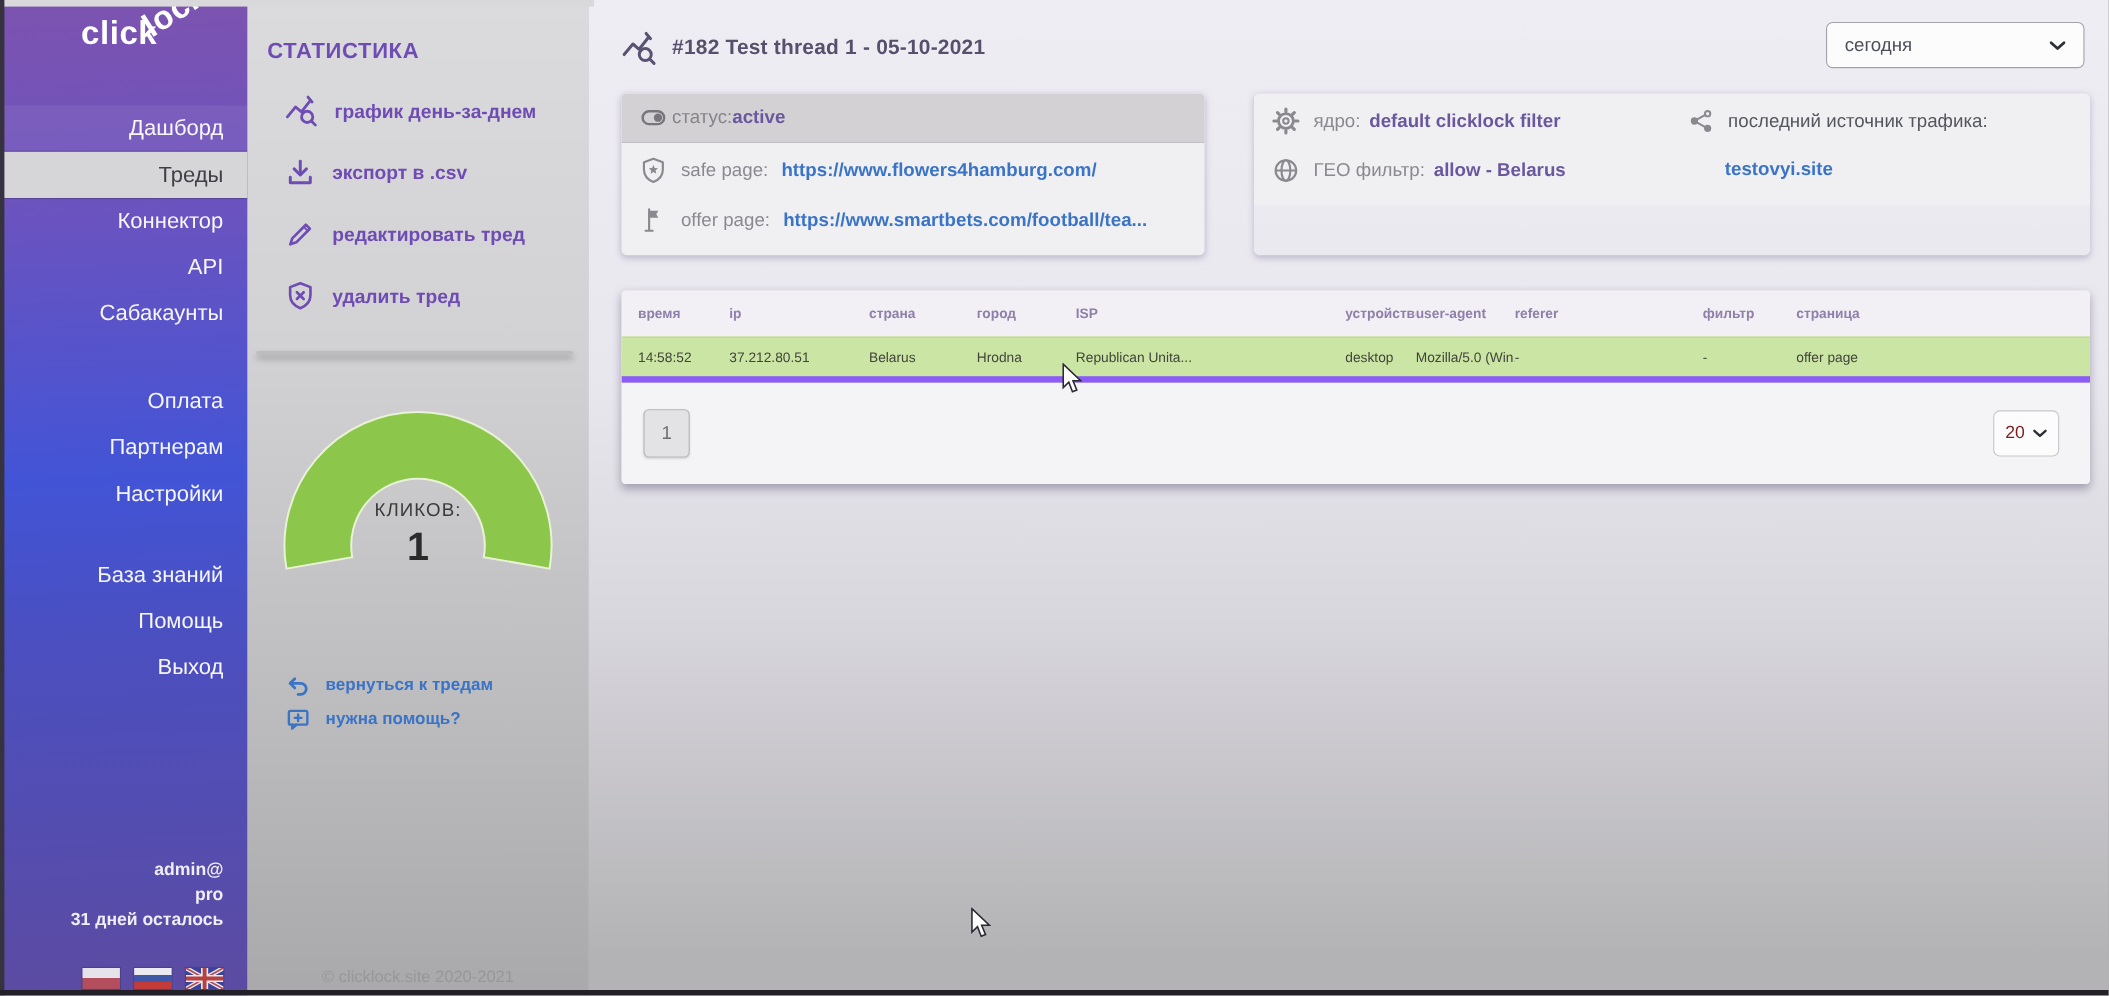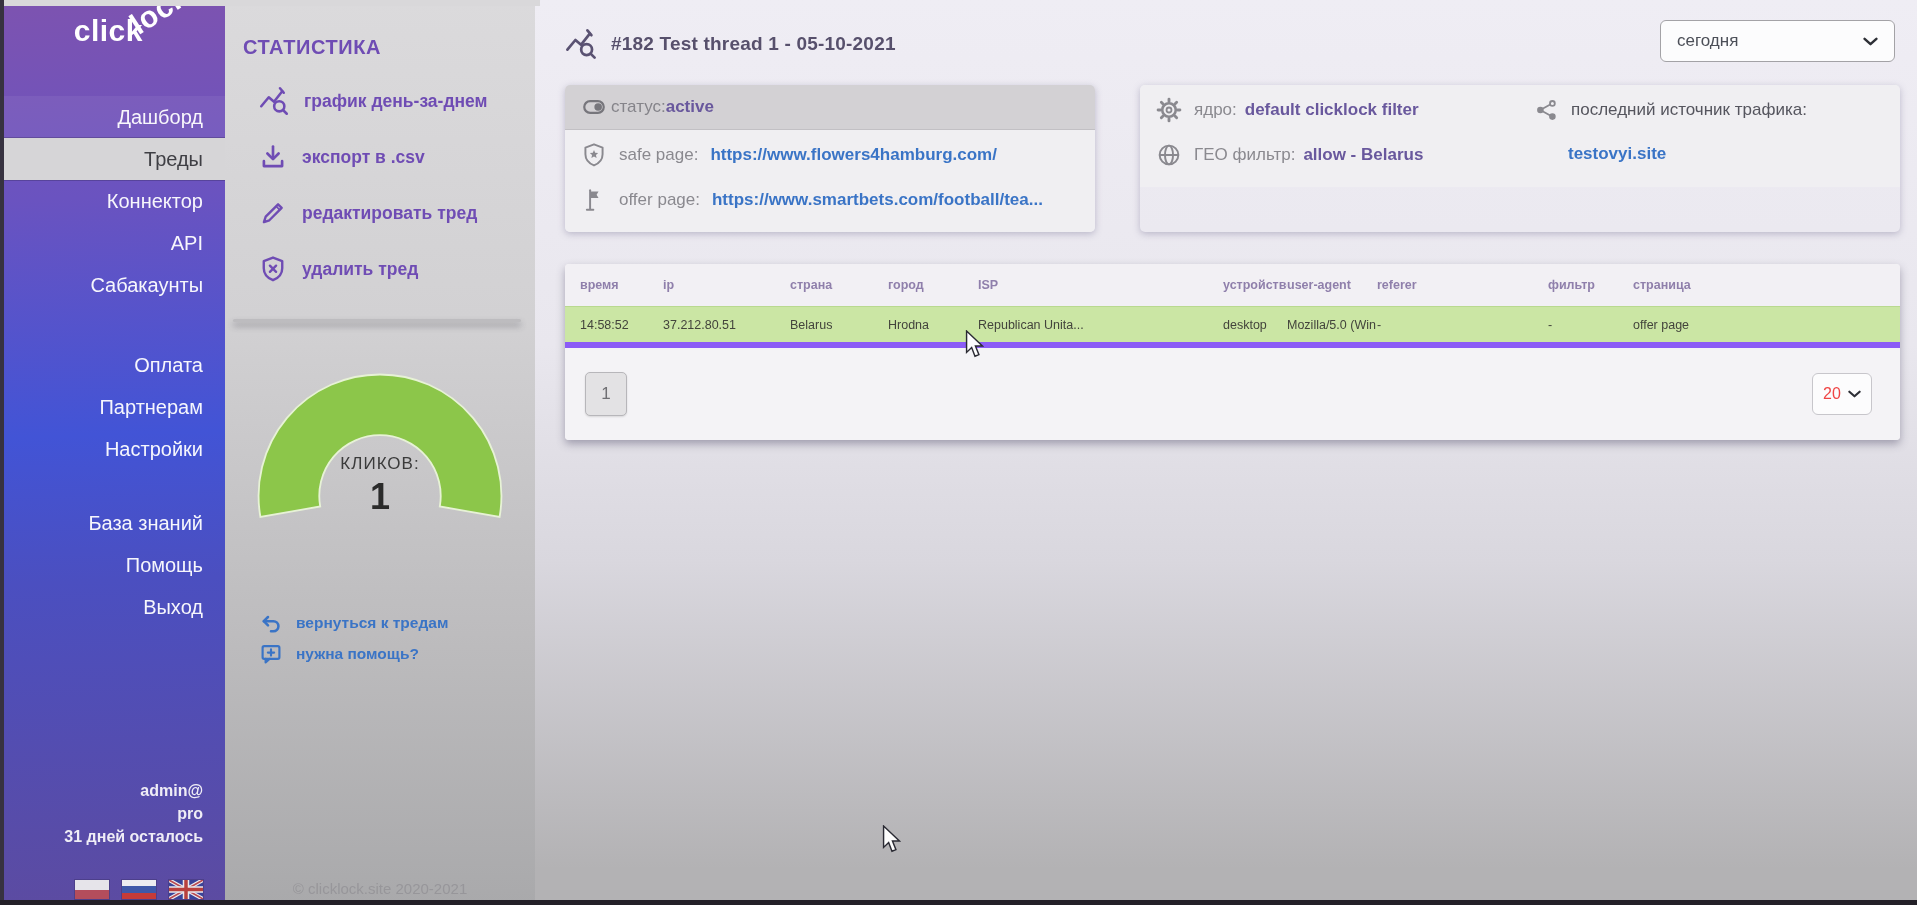--- a/index.html
+++ b/index.html
@@ -93,21 +93,21 @@
   .thead > div { font-size:12.5px; font-weight:700; color:#8f7fab; white-space:nowrap; overflow:hidden; }
   .trow { height:42px; align-items:center; background:var(--row-green,#cbe6a4);
     border-top:1px solid #b9d98f; border-bottom:6px solid #8b5cf6; cursor:pointer; }
   .trow > div { font-size:12.5px; color:#43443c; white-space:nowrap; overflow:hidden; }
   .tgrid > div:first-child { padding-left:15px; }
   .pager { height:92px; display:flex; align-items:center; justify-content:space-between;
     padding:0 28px 0 20px; background:#f4f3f6; }
   .page-btn { width:42px; height:44px; background:#e3e2e4; border:1px solid #b7b6ba; border-radius:5px;
     font-size:17px; color:#6f6f73; display:flex; align-items:center; justify-content:center;
     box-shadow:0 1px 2px rgba(0,0,0,.12); cursor:pointer; }
-  .perpage-select { width:60px; height:42px; padding:0 10px; font-size:16px; color:#ef4444; border-color:#c7c6cb;align-items:center; }
+  .perpage-select { width:60px; height:42px; padding:0 10px; font-size:16px; color:#7f1d1d; border-color:#c7c6cb;align-items:center; }
 
   .cursor { position:absolute; z-index:60; pointer-events:none; }
 </style>
 </head>
 <body>
 
 <div class="app">
 
   <div class="sidebar">
     <div class="logo">

